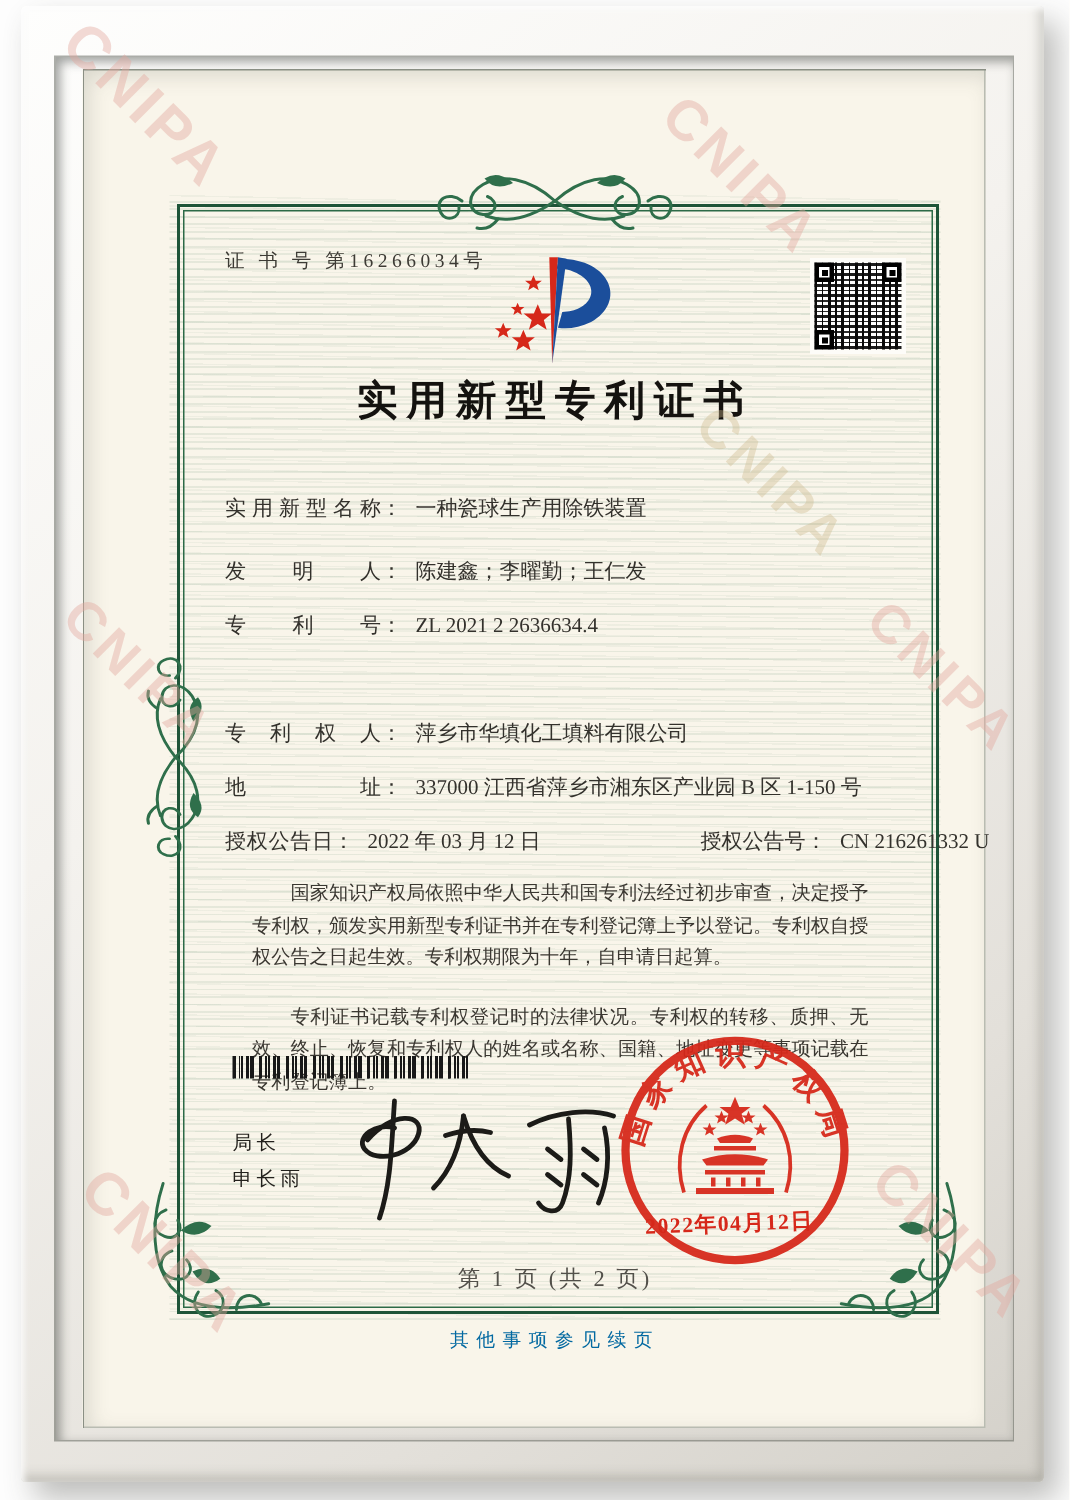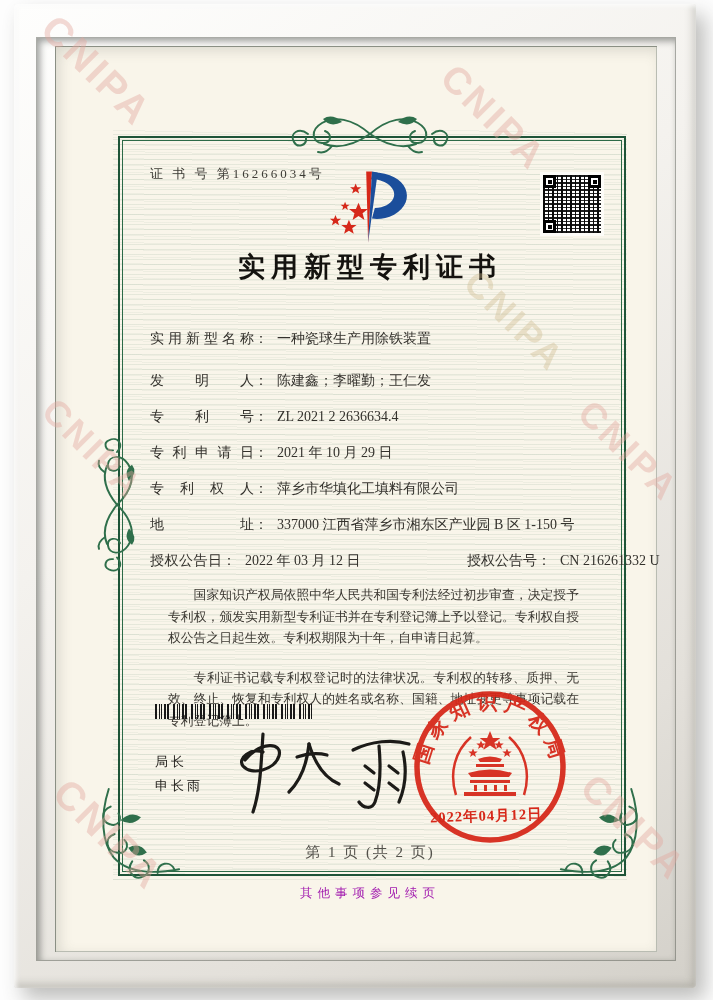--- a/index.html
+++ b/index.html
@@ -40,21 +40,21 @@
      repeating-linear-gradient(90deg,#181818 0 1px,rgba(0,0,0,0) 1px 6px);}
   .director{position:absolute;left:100px;top:704px;font-size:13px;color:#23211d;letter-spacing:3px;line-height:24px;}
   .sig{position:absolute;left:162px;top:680px;}
   
   .seal{position:absolute;left:355px;top:641px;width:160px;height:160px;opacity:.94;}
   .seal-date{position:absolute;left:375px;top:760px;width:140px;font-size:14.5px;font-weight:bold;
          color:#d6281a;letter-spacing:1px;transform:rotate(-2deg);}
   .page-info{position:absolute;left:63px;top:797px;width:504px;text-align:center;font-size:15px;
          color:#52504a;letter-spacing:2px;}
   .footer-note{position:absolute;left:63px;top:839px;width:504px;text-align:center;font-size:12.5px;
-         color:#a21caf;letter-spacing:5px;}
+         color:#0369a1;letter-spacing:5px;}
   
   .logo{position:absolute;left:268px;top:120px;}
   .qr{position:absolute;left:488px;top:129px;width:58px;height:58px;background:
       repeating-linear-gradient(0deg,rgba(10,10,10,.92) 0 2px,rgba(0,0,0,0) 2px 4px,rgba(10,10,10,.85) 4px 5px,rgba(0,0,0,0) 5px 7px),
       repeating-linear-gradient(90deg,#0a0a0a 0 2px,#ffffff 2px 5px,#0a0a0a 5px 6px,#ffffff 6px 9px);
       box-shadow:0 0 0 3px #fdfcf8;}
   .finder{position:absolute;width:13px;height:13px;background:#fff;border:3px solid #000;box-sizing:border-box;}
   .finder::after{content:"";position:absolute;inset:1.5px;background:#000;}
   .f-tl{left:0;top:0;} .f-tr{right:0;top:0;} .f-bl{left:0;bottom:0;}
   
@@ -142,23 +142,20 @@
     <div class="title">实用新型专利证书</div>
 
     <div class="frow" style="top:284px">
       <span class="flabel">实用新型名称</span><span class="fcolon">：</span><span class="fvalue">一种瓷球生产用除铁装置</span>
     </div>
     <div class="frow" style="top:326px">
       <span class="flabel">发明人</span><span class="fcolon">：</span><span class="fvalue">陈建鑫；李曜勤；王仁发</span>
     </div>
     <div class="frow" style="top:362px">
       <span class="flabel">专利号</span><span class="fcolon">：</span><span class="fvalue">ZL 2021 2 2636634.4</span>
-    </div>
-    <div class="frow" style="top:398px">
-      <span class="flabel">专利申请日</span><span class="fcolon">：</span><span class="fvalue">2021 年 10 月 29 日</span>
     </div>
     <div class="frow" style="top:434px">
       <span class="flabel">专利权人</span><span class="fcolon">：</span><span class="fvalue">萍乡市华填化工填料有限公司</span>
     </div>
     <div class="frow" style="top:470px">
       <span class="flabel">地址</span><span class="fcolon">：</span><span class="fvalue">337000 江西省萍乡市湘东区产业园 B 区 1-150 号</span>
     </div>
     <div class="frow" style="top:506px;width:460px">
       <span>
         <span class="flabel" style="width:72px">授权公告日</span><span class="fcolon">：</span><span class="fvalue">2022 年 03 月 12 日</span>

